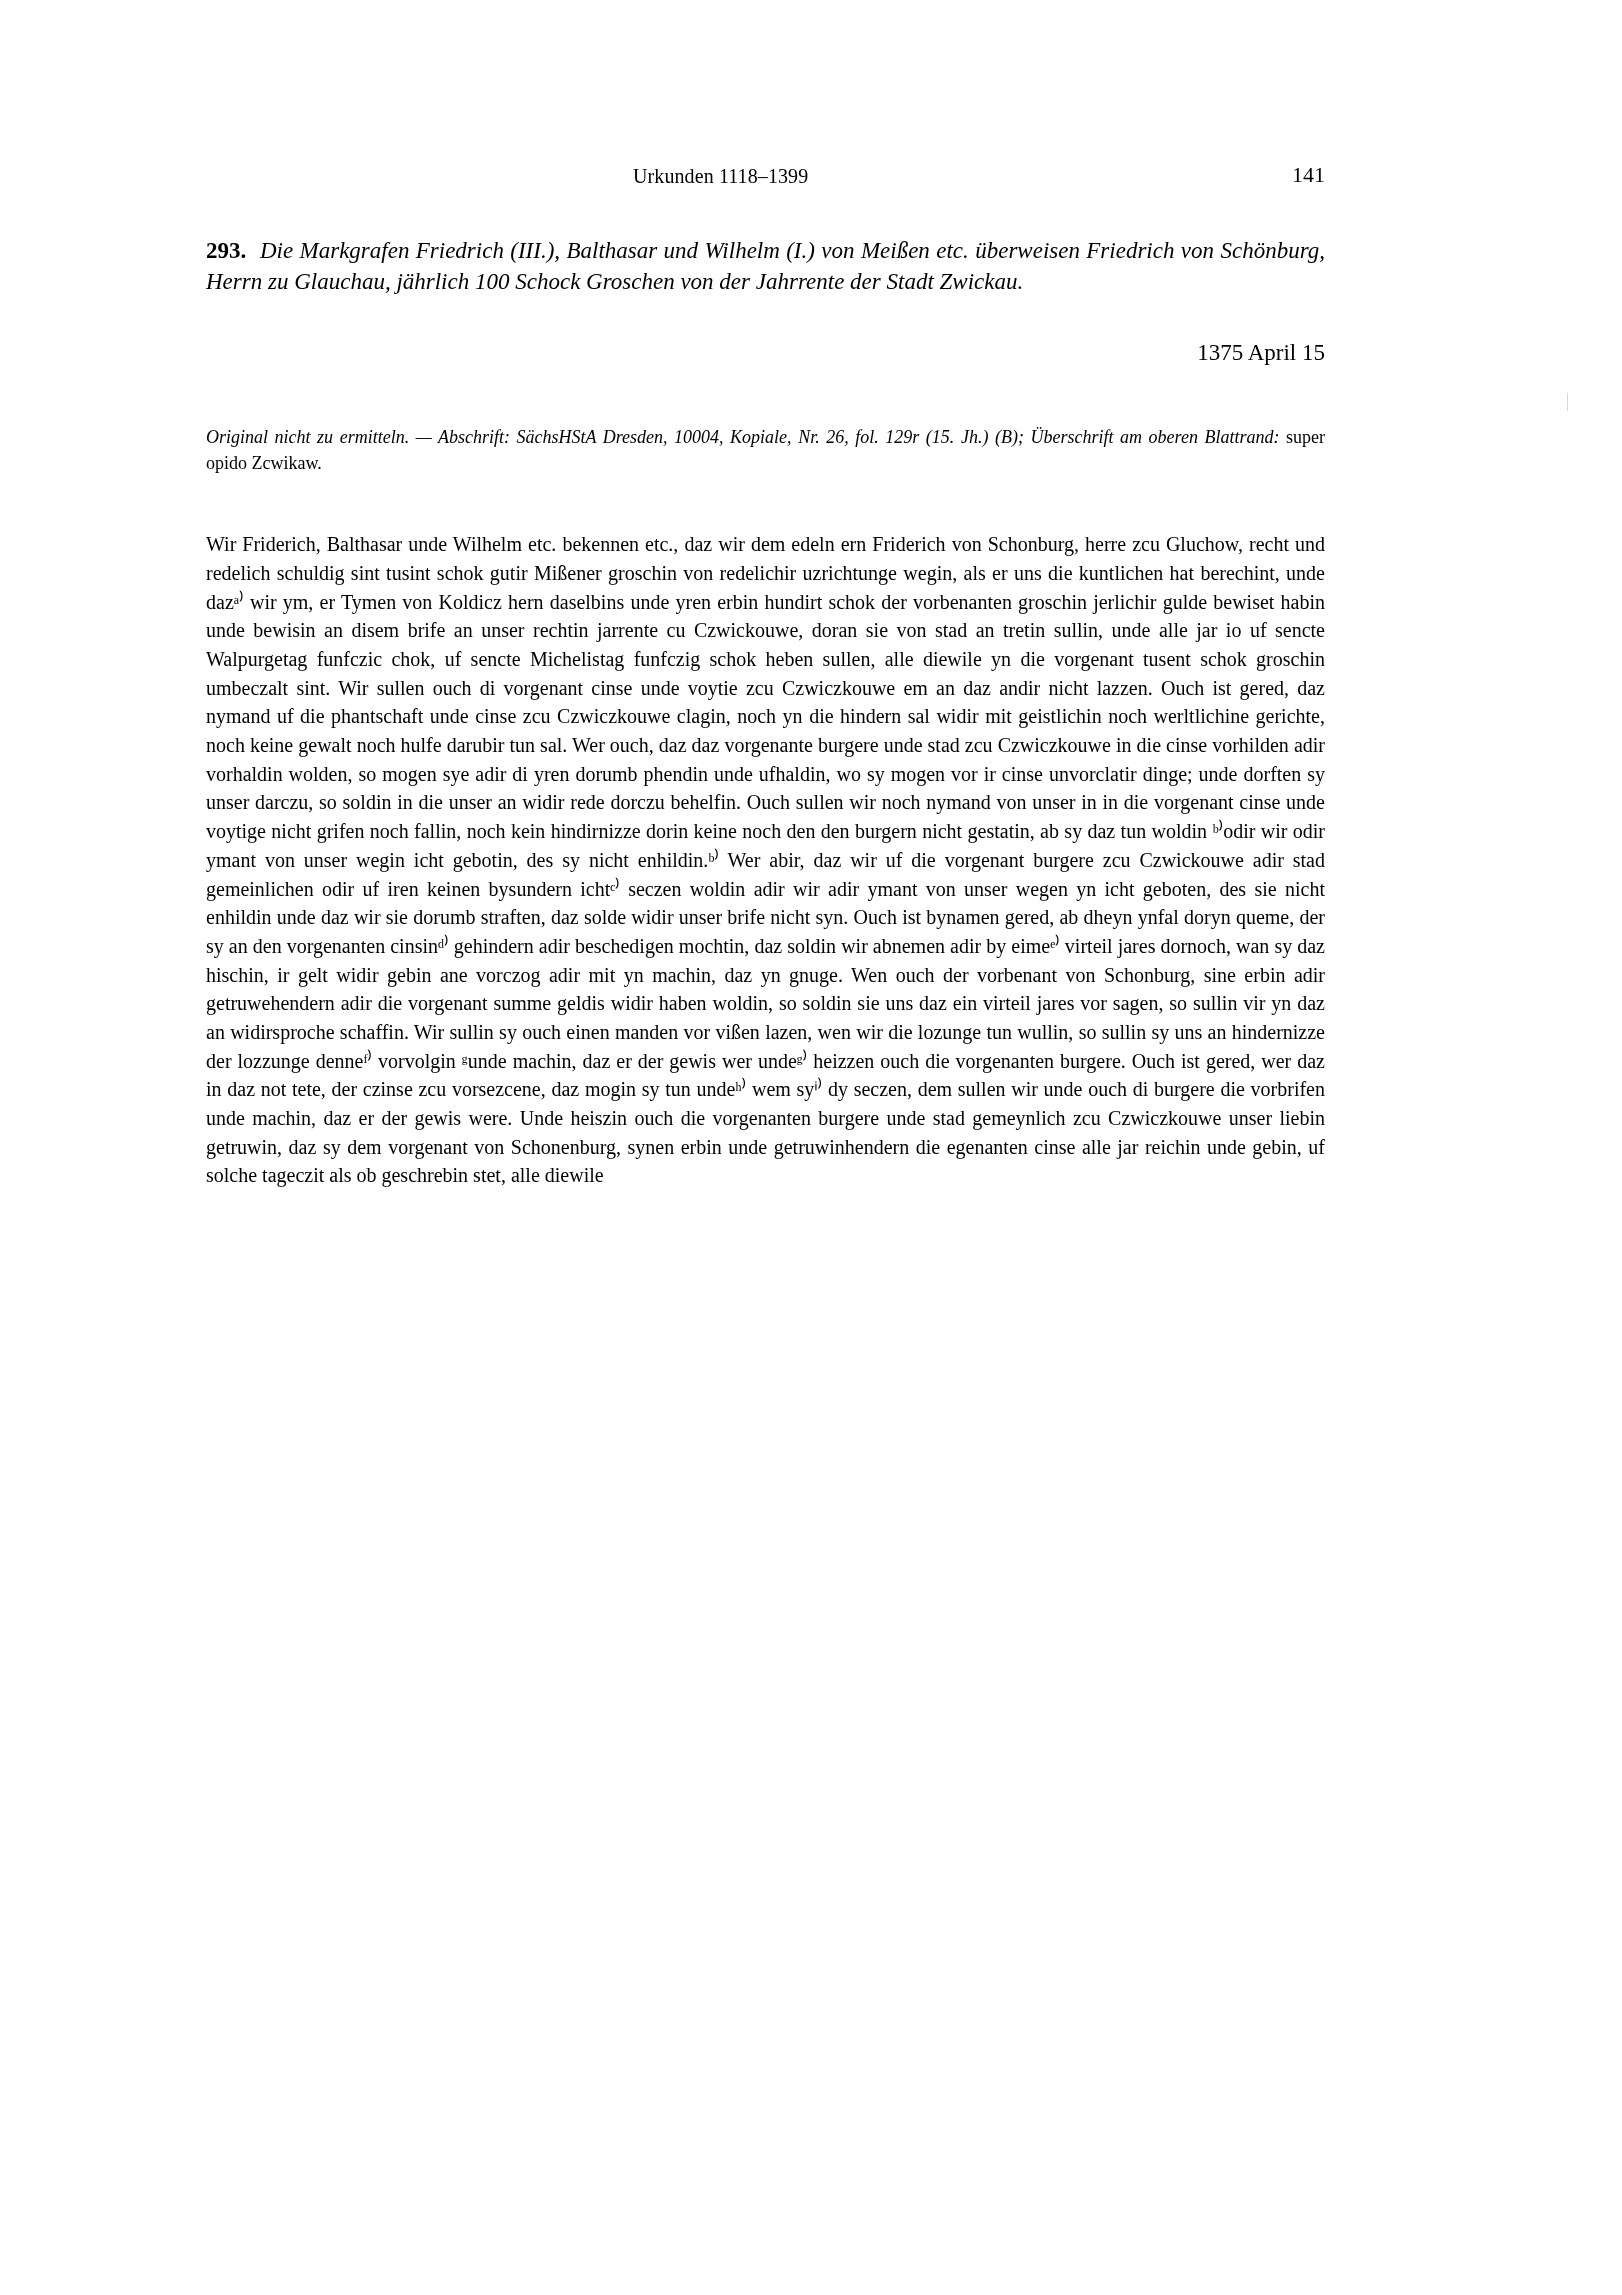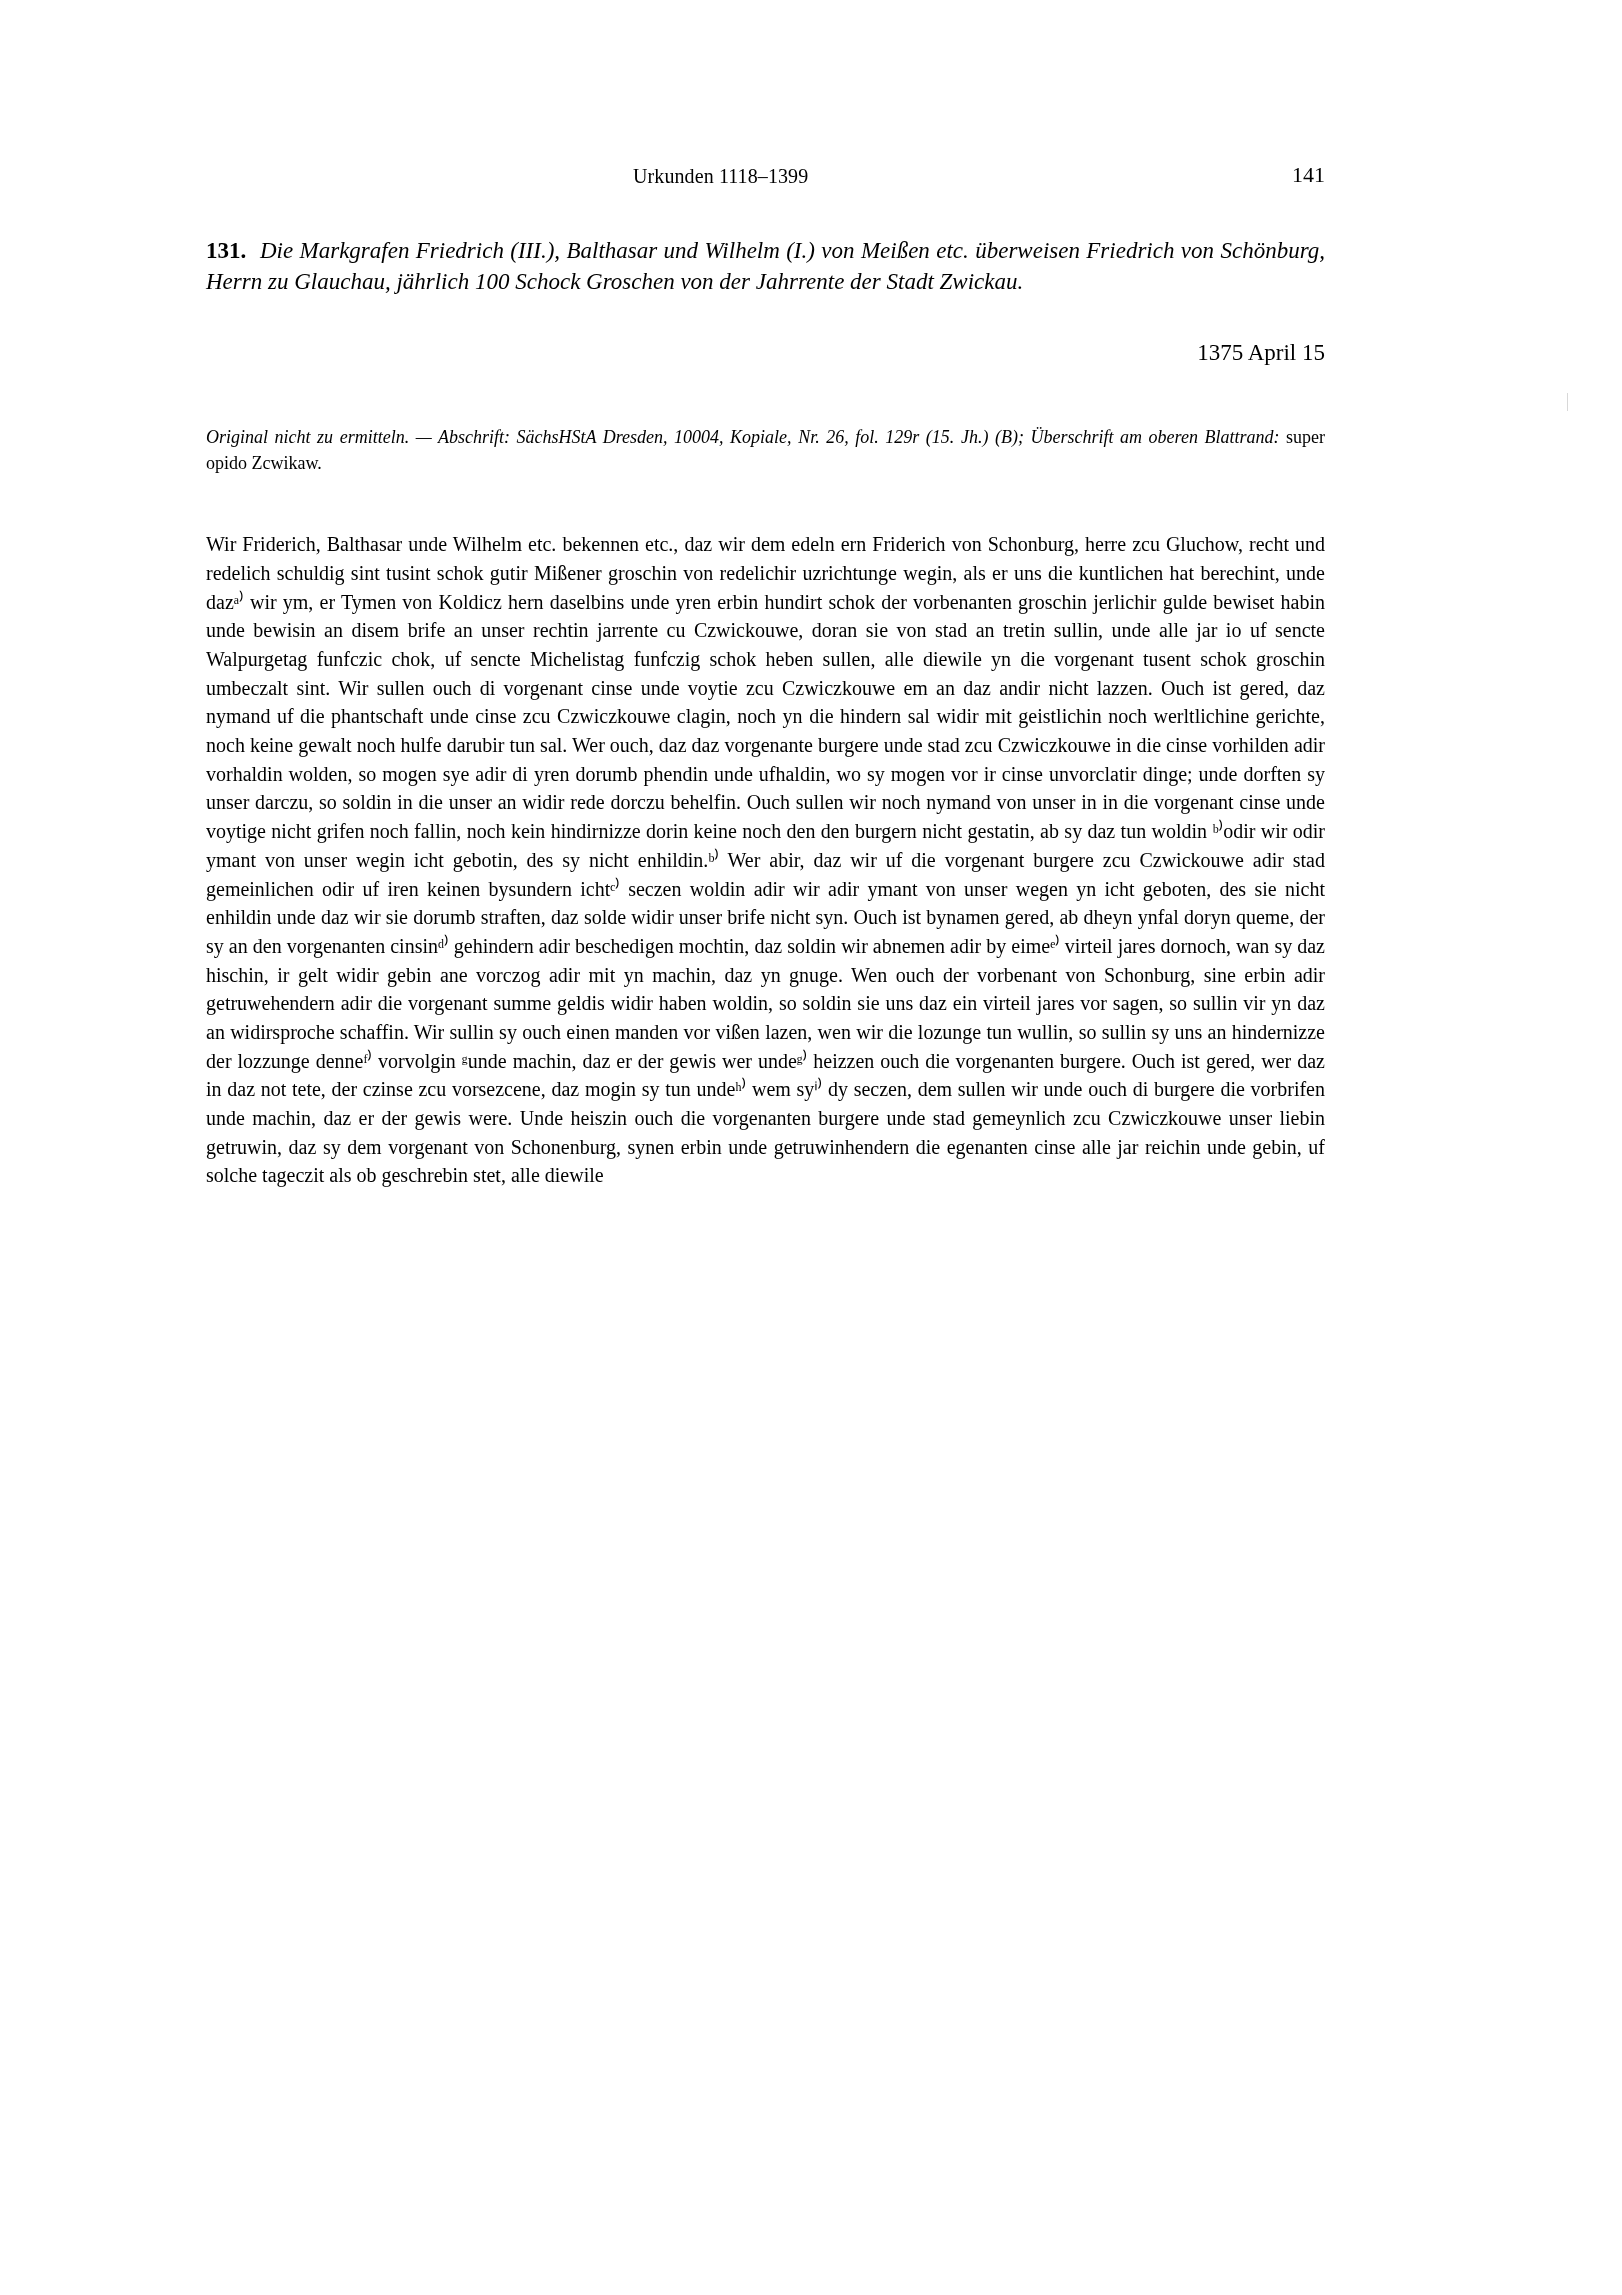--- a/index.html
+++ b/index.html
@@ -95,21 +95,21 @@
   <div class="running-head">
     <div class="running-title">Urkunden 1118–1399</div>
     <div class="folio">141</div>
   </div>
 
   <div class="edge-mark"></div>
 
   <div class="content">
 
     <p class="headnote">
-      <span class="num">131.</span><span>Die Markgrafen Friedrich (III.), Balthasar und Wilhelm (I.) von Meißen etc. überweisen Friedrich von Schönburg, Herrn zu Glauchau, jährlich 100 Schock Groschen von der Jahrrente der Stadt Zwickau.</span>
+      <span class="num">293.</span><span>Die Markgrafen Friedrich (III.), Balthasar und Wilhelm (I.) von Meißen etc. überweisen Friedrich von Schönburg, Herrn zu Glauchau, jährlich 100 Schock Groschen von der Jahrrente der Stadt Zwickau.</span>
     </p>
 
     <p class="date-line">1375 April 15</p>
 
     <p class="source-note">
       <span class="ital">Original nicht zu ermitteln. — Abschrift: SächsHStA Dresden, 10004, Kopiale, Nr. 26, fol. 129r (15. Jh.) (B); Überschrift am oberen Blattrand:</span><span> super opido Zcwikaw.</span>
     </p>
 
     <p class="maintext">Wir Friderich, Balthasar unde Wilhelm etc. bekennen etc., daz wir dem edeln ern Friderich von Schonburg, herre zcu Gluchow, recht und redelich schuldig sint tusint schok gutir Mißener groschin von redelichir uzrichtunge wegin, als er uns die kuntlichen hat berechint, unde dazᵃ⁾ wir ym, er Tymen von Koldicz hern daselbins unde yren erbin hundirt schok der vorbenanten groschin jerlichir gulde bewiset habin unde bewisin an disem brife an unser rechtin jarrente cu Czwickouwe, doran sie von stad an tretin sullin, unde alle jar io uf sencte Walpurgetag funfczic chok, uf sencte Michelistag funfczig schok heben sullen, alle diewile yn die vorgenant tusent schok groschin umbeczalt sint. Wir sullen ouch di vorgenant cinse unde voytie zcu Czwiczkouwe em an daz andir nicht lazzen. Ouch ist gered, daz nymand uf die phantschaft unde cinse zcu Czwiczkouwe clagin, noch yn die hindern sal widir mit geistlichin noch werltlichine gerichte, noch keine gewalt noch hulfe darubir tun sal. Wer ouch, daz daz vorgenante burgere unde stad zcu Czwiczkouwe in die cinse vorhilden adir vorhaldin wolden, so mogen sye adir di yren dorumb phendin unde ufhaldin, wo sy mogen vor ir cinse unvorclatir dinge; unde dorften sy unser darczu, so soldin in die unser an widir rede dorczu behelfin. Ouch sullen wir noch nymand von unser in in die vorgenant cinse unde voytige nicht grifen noch fallin, noch kein hindirnizze dorin keine noch den den burgern nicht gestatin, ab sy daz tun woldin ᵇ⁾odir wir odir ymant von unser wegin icht gebotin, des sy nicht enhildin.ᵇ⁾ Wer abir, daz wir uf die vorgenant burgere zcu Czwickouwe adir stad gemeinlichen odir uf iren keinen bysundern ichtᶜ⁾ seczen woldin adir wir adir ymant von unser wegen yn icht geboten, des sie nicht enhildin unde daz wir sie dorumb straften, daz solde widir unser brife nicht syn. Ouch ist bynamen gered, ab dheyn ynfal doryn queme, der sy an den vorgenanten cinsinᵈ⁾ gehindern adir beschedigen mochtin, daz soldin wir abnemen adir by eimeᵉ⁾ virteil jares dornoch, wan sy daz hischin, ir gelt widir gebin ane vorczog adir mit yn machin, daz yn gnuge. Wen ouch der vorbenant von Schonburg, sine erbin adir getruwehendern adir die vorgenant summe geldis widir haben woldin, so soldin sie uns daz ein virteil jares vor sagen, so sullin vir yn daz an widirsproche schaffin. Wir sullin sy ouch einen manden vor vißen lazen, wen wir die lozunge tun wullin, so sullin sy uns an hindernizze der lozzunge denneᶠ⁾ vorvolgin ᵍunde machin, daz er der gewis wer undeᵍ⁾ heizzen ouch die vorgenanten burgere. Ouch ist gered, wer daz in daz not tete, der czinse zcu vorsezcene, daz mogin sy tun undeʰ⁾ wem syⁱ⁾ dy seczen, dem sullen wir unde ouch di burgere die vorbrifen unde machin, daz er der gewis were. Unde heiszin ouch die vorgenanten burgere unde stad gemeynlich zcu Czwiczkouwe unser liebin getruwin, daz sy dem vorgenant von Schonenburg, synen erbin unde getruwinhendern die egenanten cinse alle jar reichin unde gebin, uf solche tageczit als ob geschrebin stet, alle diewile</p>
 

